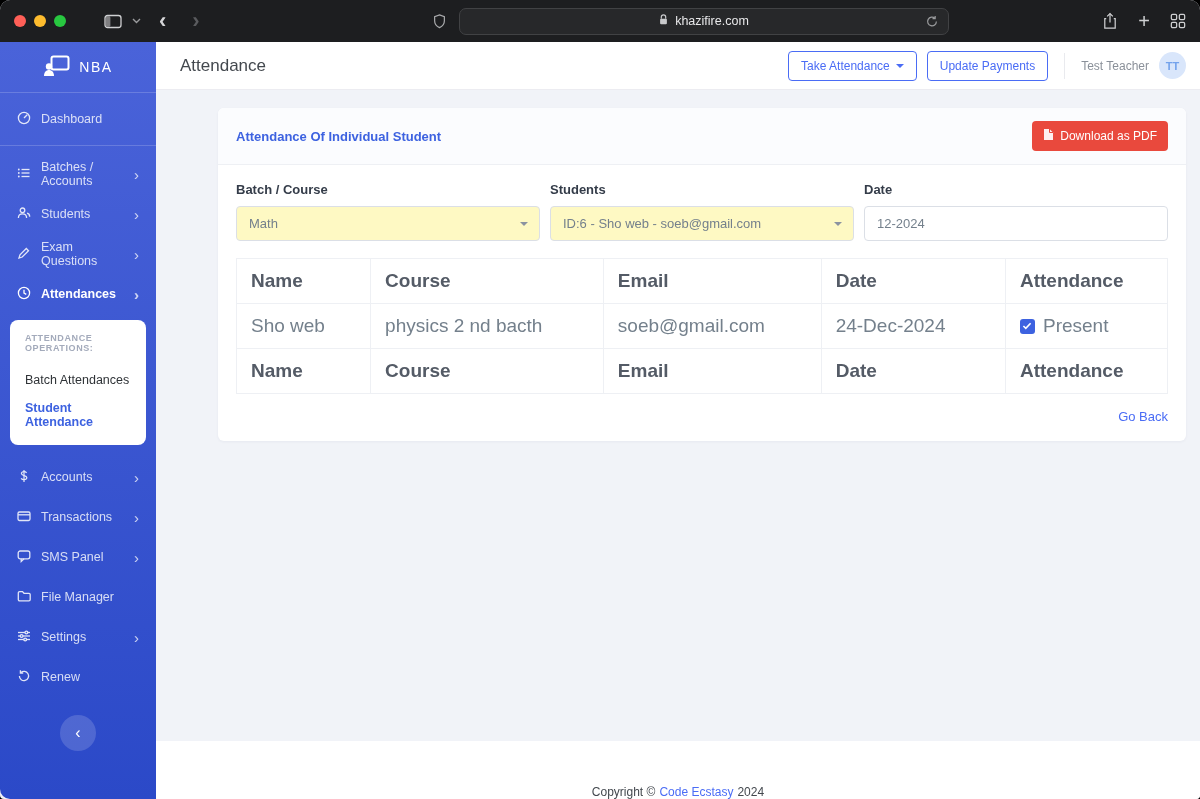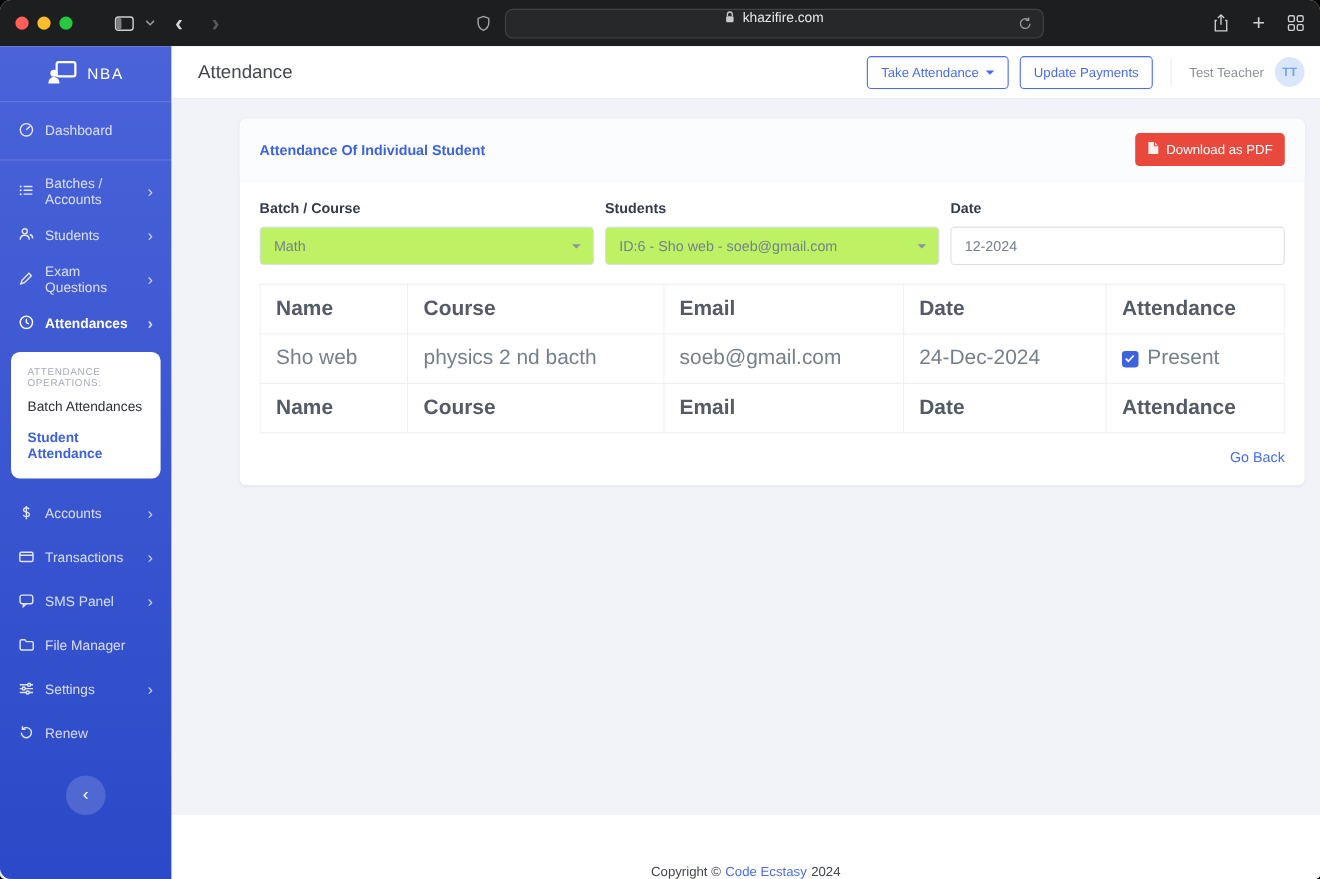--- a/index.html
+++ b/index.html
@@ -9,39 +9,39 @@
   
   .chrome { height:42px; background:#1d1e20; display:flex; align-items:center; padding:0 14px; flex:0 0 42px; }
   .chrome-left { display:flex; align-items:center; gap:10px; width:330px; }
   .tl-group { display:flex; gap:8px; margin-right:28px; }
   .tl { width:12px; height:12px; border-radius:50%; }
   .tl.red { background:#ff5f57; } .tl.yellow { background:#febc2e; } .tl.green { background:#28c840; }
   .chrome-btn { display:flex; align-items:center; justify-content:center; color:#cfd0d2; }
   .nav-arrow { font-size:22px; line-height:1; color:#d6d6d8; padding:0 8px; font-weight:bold;}
   .nav-arrow.disabled { color:#5a5b5e; }
   .chrome-center { flex:1; display:flex; align-items:center; justify-content:center; gap:12px; }
-  .url-pill { position:relative; width:490px; height:27px; background:#27282a; border:1px solid #414244; border-radius:7px; display:flex; align-items:flex-start; justify-content:center; gap:6px; color:#e8e8ea; font-size:12.5px; }
+  .url-pill { position:relative; width:490px; height:27px; background:#27282a; border:1px solid #414244; border-radius:7px; display:flex; align-items:center; justify-content:center; gap:6px; color:#e8e8ea; font-size:12.5px; }
   .reload { position:absolute; right:9px; top:5px; }
   .chrome-right { width:150px; display:flex; align-items:center; justify-content:flex-end; gap:20px; }
   .plus-glyph { font-size:20px; color:#cfd0d2; line-height:1; font-weight:300; }
 
   
   .app { flex:1; display:flex; min-height:0; }
   .sidebar { width:156px; flex:0 0 156px; background:linear-gradient(180deg,#4a63d9 0%, #2b49c8 100%); color:#fff; display:flex; flex-direction:column; border-bottom-left-radius:10px; }
   .brand { height:50px; display:flex; align-items:center; justify-content:center; gap:9px; font-size:14px; font-weight:normal; letter-spacing:1.5px; flex:0 0 50px; }
   .s-divider { border-top:1px solid rgba(255,255,255,.18); }
   .s-item { height:40px; display:flex; align-items:center; gap:10px; padding:0 17px; color:rgba(255,255,255,.8); font-size:12.5px; cursor:pointer; }
   .s-item svg { flex:0 0 auto; opacity:.85; }
   .s-item .chev { margin-left:auto; font-size:15px; color:rgba(255,255,255,.75); line-height:1; }
   .s-item.active { color:#fff; font-weight:bold; }
   .s-item.active svg { opacity:1; }
   .nav-block1 { padding-top:6px; padding-bottom:6px; }
   .nav-block2 { padding-top:8px; }
   .submenu { background:#fff; border-radius:8px; margin:6px 10px 12px; padding:13px 15px 16px; color:#2f3337; }
-  .submenu-title { font-size:9px; font-weight:normal; letter-spacing:.6px; color:#a3aabb; margin-bottom:10px; }
+  .submenu-title { font-size:9px; font-weight:bold; letter-spacing:.6px; color:#a3aabb; margin-bottom:20px; }
   .submenu-item { font-size:12.5px; margin-top:10px; cursor:pointer; color:#2f3337; }
   .submenu-item.active { color:#3d62e0; font-weight:bold; margin-top:14px; }
   .collapse-wrap { display:flex; justify-content:center; margin-top:18px; }
   .collapse-btn { width:36px; height:36px; border-radius:50%; background:rgba(255,255,255,.16); display:flex; align-items:center; justify-content:center; color:#fff; font-size:16px; cursor:pointer; }
 
   
   .main { flex:1; display:flex; flex-direction:column; min-width:0; }
   .topbar { height:48px; flex:0 0 48px; background:#fff; display:flex; align-items:center; padding:0 14px 0 24px; border-bottom:1px solid #ececf1; }
   .page-title { font-size:17px; color:#43484e; }
   .topbar-right { margin-left:auto; display:flex; align-items:center; gap:10px; }
@@ -53,21 +53,21 @@
 
   .content { flex:1; padding:18px 14px 0 18px; background:#f1f3f8; min-height:0; }
   .card { background:#fff; border-radius:6px; box-shadow:0 1px 3px rgba(30,40,90,.05);margin-left:44px; }
   .card-header { display:flex; align-items:center; justify-content:space-between; padding:13px 18px; border-bottom:1px solid #eef0f4; background:#fbfcfe; border-radius:6px 6px 0 0; }
   .card-title { color:#3d62e0; font-size:13px; font-weight:bold; }
   .btn-danger { background:#e9493d; border:none; color:#fff; border-radius:4px; font-size:12px; padding:7px 11px; font-family:inherit; cursor:pointer; display:flex; align-items:center; gap:6px; }
 
   .form-row { display:flex; gap:10px; padding:17px 18px 15px; }
   .field { flex:1; }
   .field-label { font-size:13px; font-weight:bold; color:#343c49; margin-bottom:9px; }
-  .select-box { position:relative; height:35px; border:1px solid #dbdfe6; border-radius:4px; display:flex; align-items:center; padding:0 26px 0 12px; font-size:13px; color:#74808c; background:#bef264; cursor:pointer; white-space:nowrap; overflow:hidden; }
+  .select-box { position:relative; height:35px; border:1px solid #dbdfe6; border-radius:4px; display:flex; align-items:center; padding:0 26px 0 12px; font-size:13px; color:#74808c; background:#fef9c3; cursor:pointer; white-space:nowrap; overflow:hidden; }
   .select-box .sel-caret { position:absolute; right:11px; top:15px; width:0; height:0; border-left:4px solid transparent; border-right:4px solid transparent; border-top:4px solid #8b93a0; }
   .text-input { width:100%; height:35px; border:1px solid #dbdfe6; border-radius:4px; padding:0 12px; font-size:13px; color:#74808c; font-family:inherit; background:#fff; }
 
   .table-wrap { padding:2px 18px 0; }
   table { width:100%; border-collapse:collapse; font-size:19px; }
   th, td { border:1px solid #eef0f4; padding:11px 14px; text-align:left; }
   th { color:#545b66; font-weight:bold; background:#fff; }
   td { color:#74808c; }
   th:nth-child(1), td:nth-child(1) { width:14.4%; }
   th:nth-child(2), td:nth-child(2) { width:25%; }

